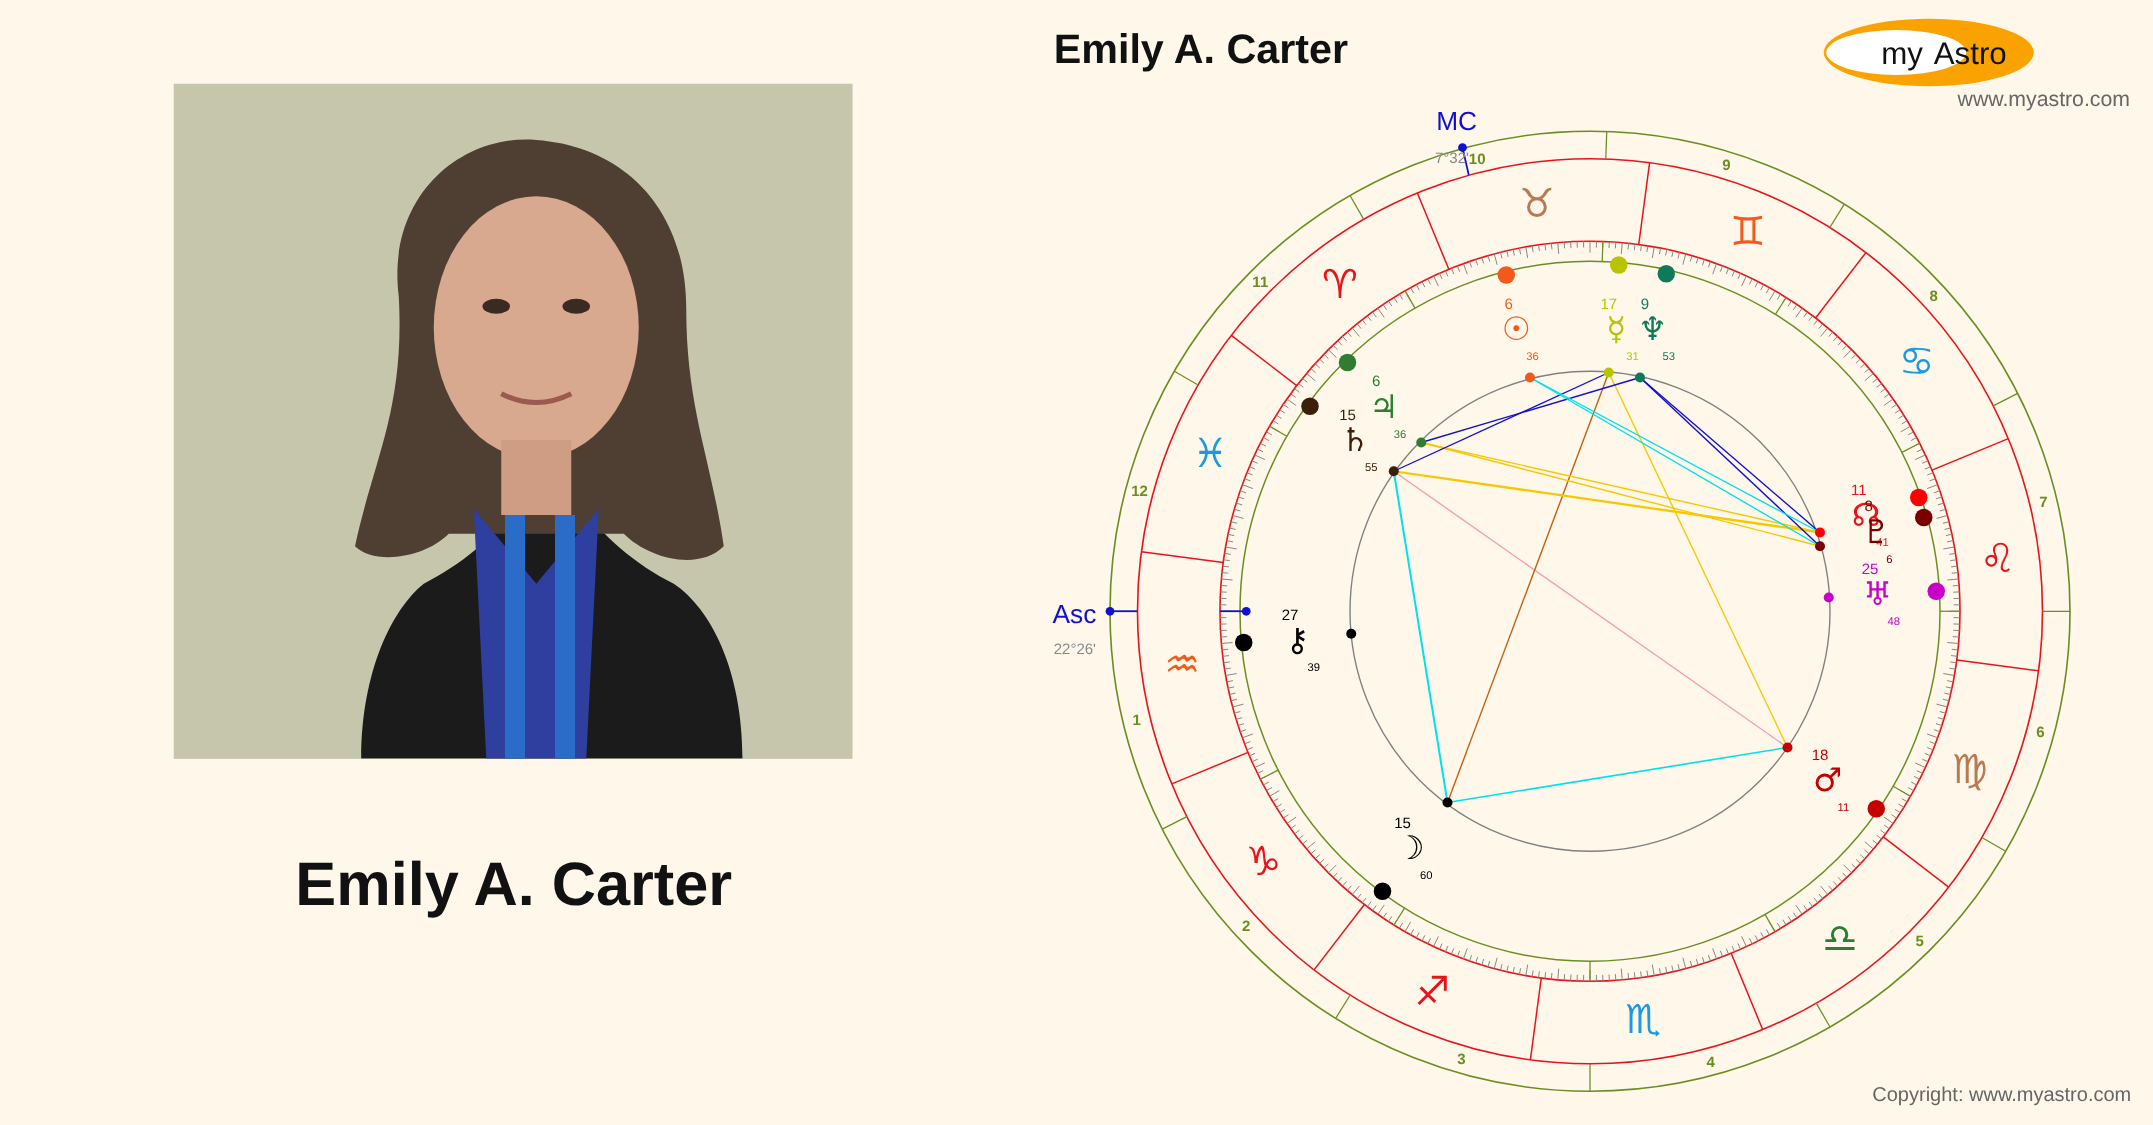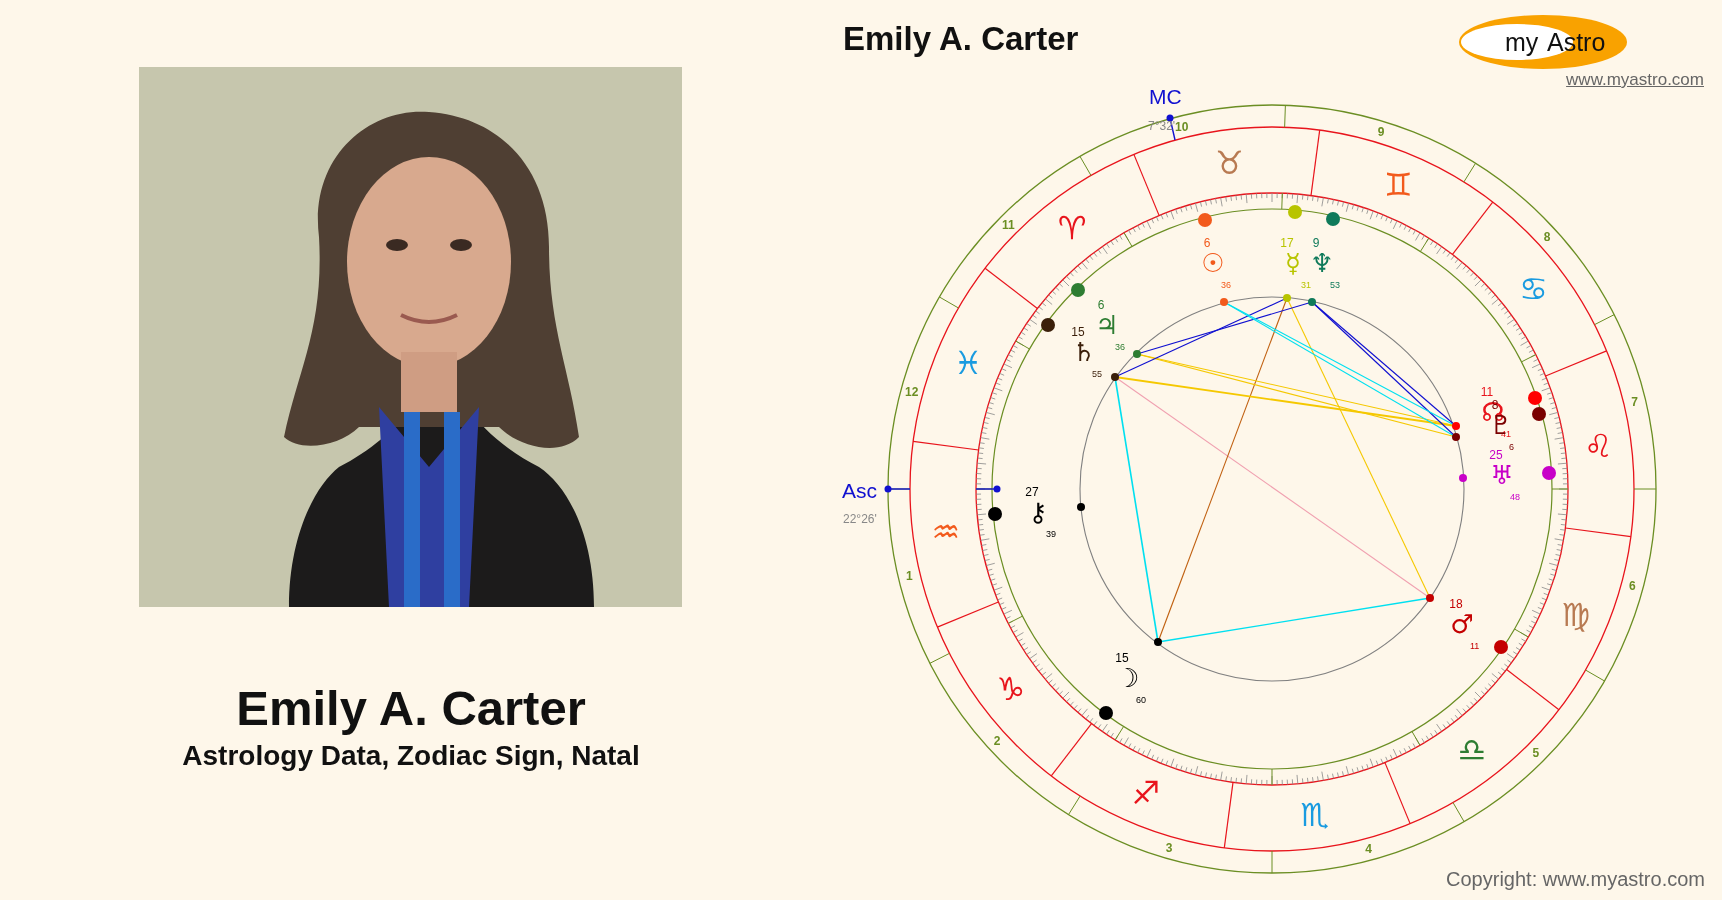--- a/index.html
+++ b/index.html
@@ -2,22 +2,22 @@
 <html><head>
 <meta charset="utf-8">
 <style>
   html,body{margin:0;padding:0;}
   body{width:1722px;height:900px;background:#fef7ea;position:relative;overflow:hidden;font-family:"Liberation Sans","DejaVu Sans",sans-serif;color:#111;}
   .photo{position:absolute;left:139px;top:67px;width:543px;height:540px;overflow:hidden;background:#c9c8b0;}
   .name-big{position:absolute;left:0;width:822px;top:680px;text-align:center;font-weight:bold;font-size:49px;color:#111;}
   .subtitle{position:absolute;left:0;width:822px;top:740px;text-align:center;font-weight:bold;font-size:28px;line-height:31px;color:#111;}
   .chart-title{position:absolute;left:843px;top:20px;font-weight:bold;font-size:33px;color:#111;}
   .logo{position:absolute;left:1457px;top:12px;width:171px;height:60px;}
-  .logo-url{position:absolute;right:18px;top:70px;font-size:17px;color:#666;text-decoration:underline;}
-  .copyright{position:absolute;right:17px;top:868px;font-size:20px;color:#666;}
+  .logo-url{position:absolute;right:18px;top:70px;font-size:17px;color:#666;}
+  .copyright{position:absolute;right:17px;top:868px;font-size:16px;color:#666;}
   .wheel{position:absolute;left:0;top:0;width:1722px;height:900px;}
 </style>
 </head>
 <body>
 
 <div class="photo">
   <svg width="543" height="540" viewBox="0 0 543 540">
     <rect width="543" height="540" fill="#c6c6ad"></rect>
     <path d="M150 540 C150 470 175 420 200 400 C230 385 260 360 270 340 L330 340 C340 360 370 385 400 400 C430 420 455 470 455 540 Z" fill="#1c1b1b"></path>
     <path d="M180 170 C170 90 230 40 290 45 C360 50 410 100 410 180 C410 260 430 300 440 370 C420 390 380 380 360 360 L220 360 C200 380 160 385 145 370 C160 300 185 260 180 170 Z" fill="#4f3f33"></path>
@@ -27,21 +27,20 @@
     <rect x="265" y="345" width="16" height="195" fill="#2a6cc8"></rect>
     <rect x="305" y="345" width="16" height="195" fill="#2a6cc8"></rect>
     <ellipse cx="258" cy="178" rx="11" ry="6" fill="#3a2a22"></ellipse>
     <ellipse cx="322" cy="178" rx="11" ry="6" fill="#3a2a22"></ellipse>
     <path d="M262 248 Q290 262 318 248" stroke="#9a5a50" stroke-width="4" fill="none"></path>
   </svg>
 </div>
 
 <div class="name-big">Emily A. Carter</div>
 <div class="subtitle">
-  <div>Astrology Data, Zodiac Sign, Natal</div>
 </div>
 
 <div class="chart-title">Emily A. Carter</div>
 
 <div class="logo">
   <svg width="171" height="60" viewBox="0 0 171 60">
     <ellipse cx="86" cy="30" rx="84" ry="27" fill="#f9a200"></ellipse>
     <ellipse cx="60" cy="30" rx="56" ry="18" fill="#ffffff"></ellipse>
     <text x="48" y="39" font-size="25" font-family="Liberation Sans, sans-serif" fill="#111">my</text>
     <text x="90" y="39" font-size="25" font-family="Liberation Sans, sans-serif" fill="#111">Astro</text>

